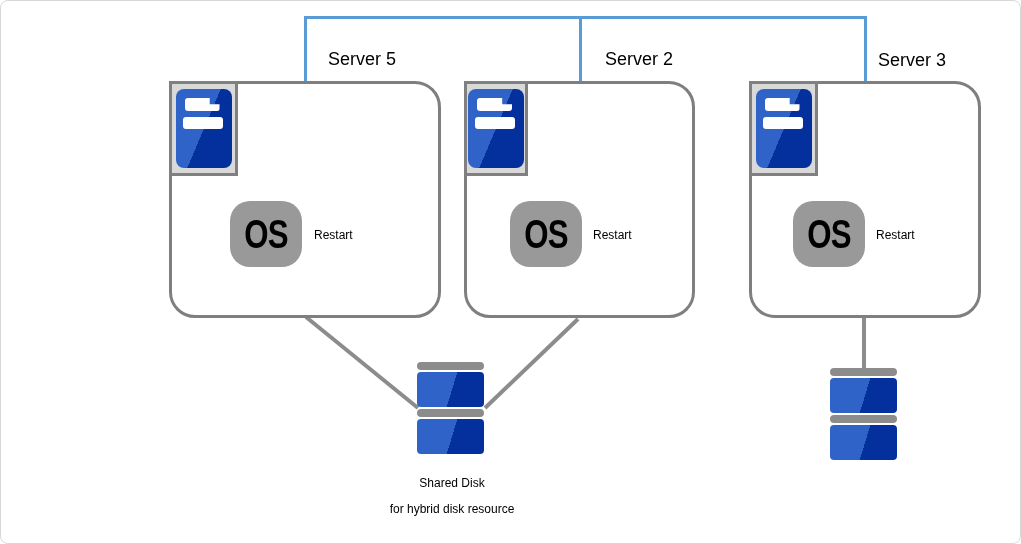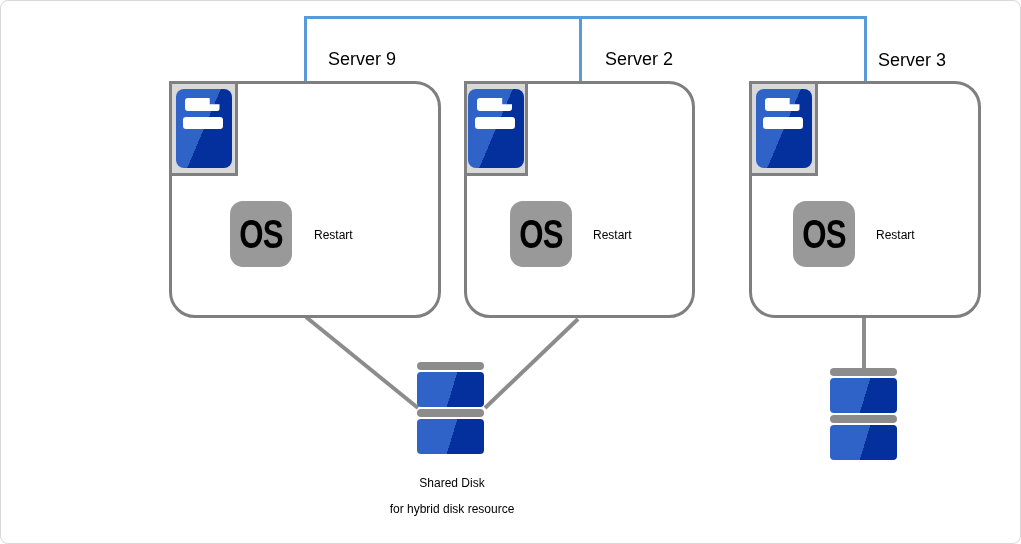--- a/index.html
+++ b/index.html
@@ -55,22 +55,22 @@
     position:relative;width:56px;height:79px;border-radius:8px;
     background:linear-gradient(113deg,var(--icon-blue-light,#2f63c7) 0 50%,var(--icon-blue-dark,#04309e) 50% 100%);
   }
   .srv-slot{position:absolute;background:#fff;border-radius:3px;}
   .srv-slot1{left:9px;top:9px;width:35px;height:13px;
     clip-path:polygon(0 0,72% 0,72% 48%,100% 48%,100% 100%,0 100%);}
   .srv-slot2{left:7px;top:28px;width:40px;height:12px;}
 
   
   .os-badge{
-    position:absolute;top:200px;width:62px;height:66px;
-    background:var(--os-gray,#999999);border-radius:13px;
+    position:absolute;top:200px;width:72px;height:66px;
+    background:var(--os-gray,#999999);border-radius:20px;
     display:flex;align-items:center;justify-content:center;
   }
   .os-badge1{left:229px;}
   .os-badge2{left:509px;}
   .os-badge3{left:792px;}
   .os-text{
     font-size:40px;font-weight:900;letter-spacing:-1px;
     transform:scaleX(.78);color:#000;line-height:1;
   }
   .restart-label{position:absolute;top:224px;font-size:12px;line-height:20px;white-space:nowrap;}
@@ -100,21 +100,21 @@
 </head>
 <body>
 
 <div class="canvas">
 
   <div class="net net-h"></div>
   <div class="net net-v net-v1"></div>
   <div class="net net-v net-v2"></div>
   <div class="net net-v net-v3"></div>
 
-  <div class="srv-label srv-label1">Server 9</div>
+  <div class="srv-label srv-label1">Server 5</div>
   <div class="srv-label srv-label2">Server 2</div>
   <div class="srv-label srv-label3">Server 3</div>
 
   <svg class="lines-svg" width="1021" height="544">
     <line x1="305" y1="316" x2="417" y2="407" stroke="#8c8c8c" stroke-width="4"></line>
     <line x1="577" y1="318" x2="484" y2="407" stroke="#8c8c8c" stroke-width="4"></line>
     <line x1="863" y1="315" x2="863" y2="368" stroke="#8c8c8c" stroke-width="4"></line>
   </svg>
 
   <div class="srv-box srv-box1"></div>

